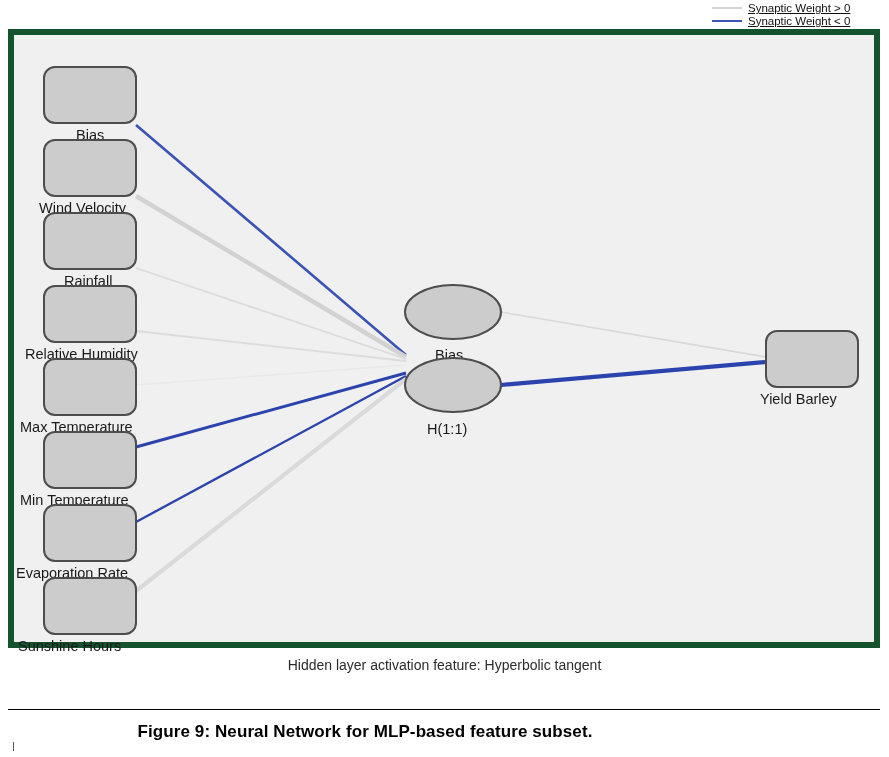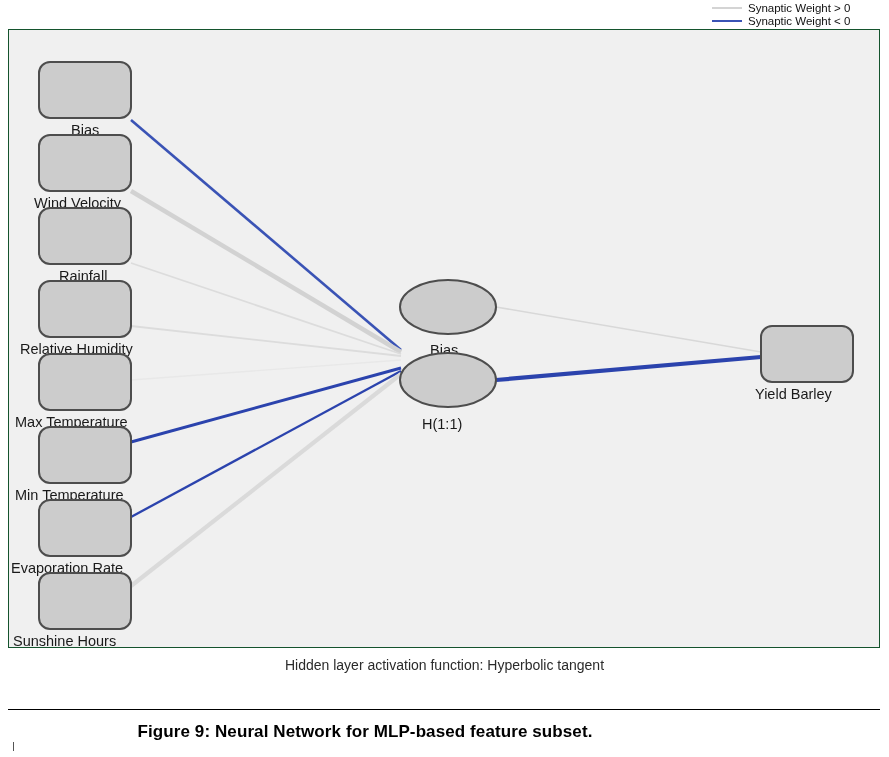--- a/index.html
+++ b/index.html
@@ -33,31 +33,31 @@
   .legend-swatch {
     width: 30px;
     height: 0;
     border-top-width: 2px;
     border-top-style: solid;
     margin-right: 6px;
     flex: 0 0 30px;
   }
   .legend-swatch.pos { border-top-color: #d4d4d4; }
   .legend-swatch.neg { border-top-color: #3a53b5; }
-  .legend-label { color: #111111; }
+  .legend-label { color: #111111; text-decoration: underline; }
 
   
   #panel {
     position: absolute;
     left: 8px;
     top: 29px;
     width: 872px;
     height: 619px;
     background: #f0f0f0;
-    border: 1px solid #14532d;
+    border: 6px solid #14532d;
     box-sizing: border-box;
   }
   #net-svg {
     position: absolute;
     left: 0;
     top: 0;
     width: 872px;
     height: 619px;
     display: block;
   }
@@ -205,20 +205,20 @@
     <g>
       <g>
         <rect x="752" y="296" width="92" height="56" rx="11" ry="11" fill="#cccccc" stroke="#4d4d4d" stroke-width="2"></rect>
         <text class="node-label" x="746" y="369">Yield Barley</text>
       </g>
     </g>
   </svg>
 </div>
 
 <div id="notes">
-  <div class="note-line">Hidden layer activation function: Hyperbolic tangent</div>
+  <div class="note-line">Hidden layer activation feature: Hyperbolic tangent</div>
 </div>
 
 <div id="divider"></div>
 
 <div id="caption">Figure 9: Neural Network for MLP-based feature subset.</div>
 
 <div id="corner-mark"></div>
 
 </body></html>

